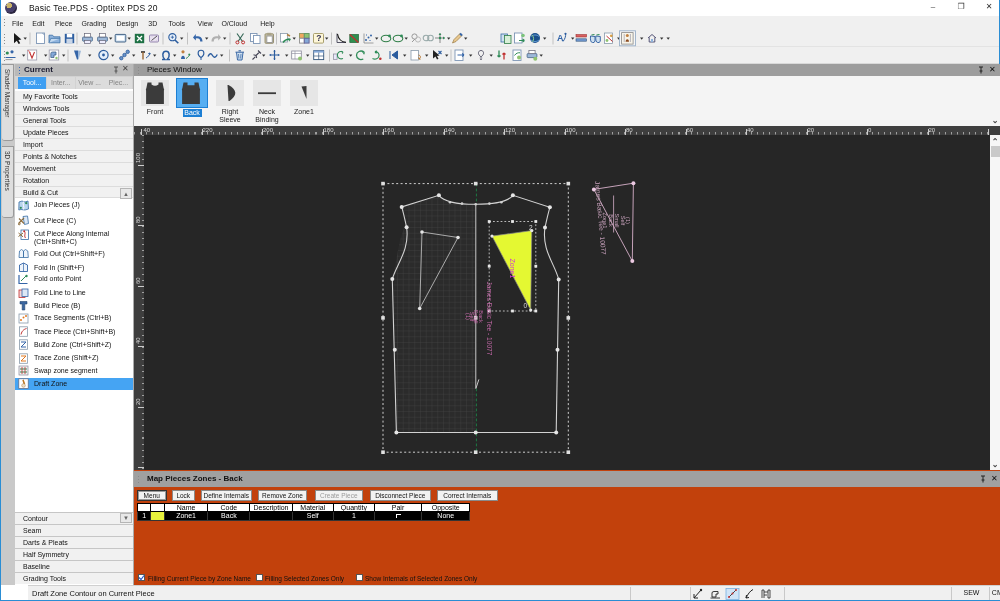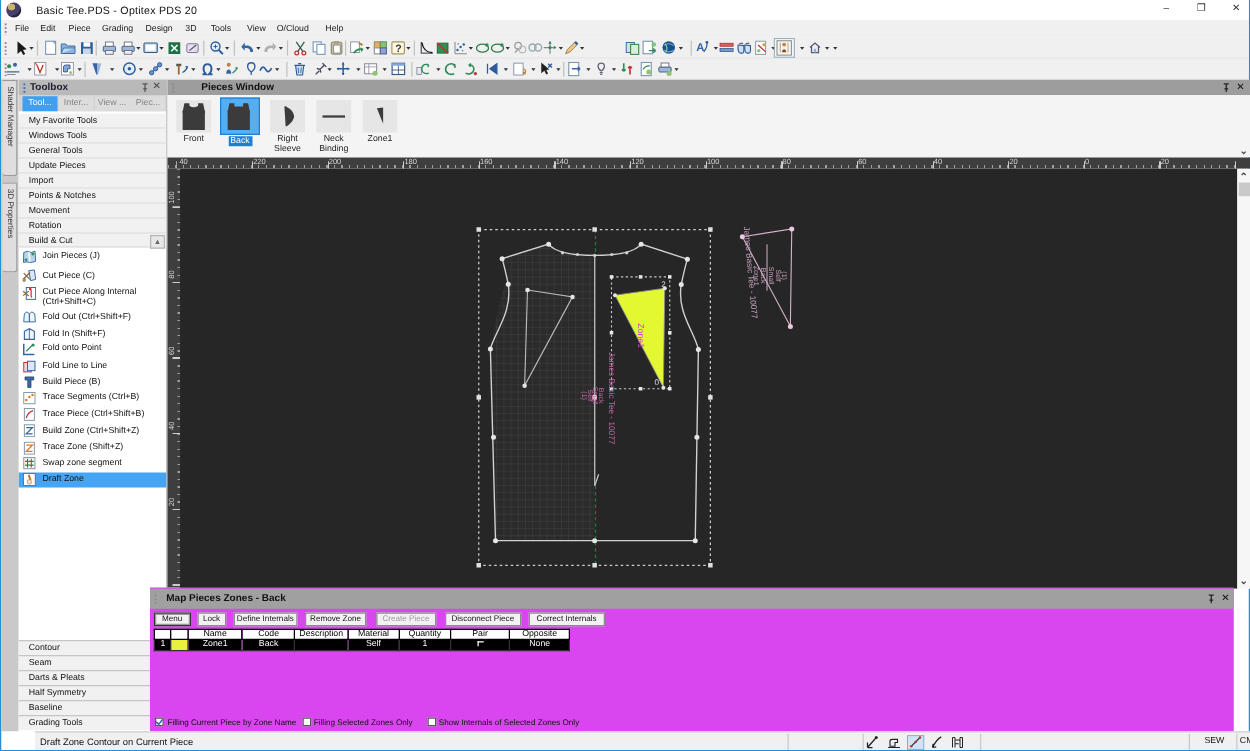--- a/index.html
+++ b/index.html
@@ -24,35 +24,35 @@
 .tabsel{background:#3f9ff2;color:#fff;}
 .cat{position:absolute;left:0;width:118px;height:11.9px;background:#f1f1f1;border-bottom:1px solid #dcdcdc;font-size:7px;color:#111;line-height:11px;padding-left:8px;}
 .cat2{position:absolute;left:0;width:118px;height:12px;background:#f1f1f1;border-top:1px solid #c6c6c6;font-size:7px;color:#111;line-height:12px;padding-left:8px;}
 .tool{position:absolute;left:0;width:118px;font-size:7px;color:#111;height:12.9px;}
 .tool .ic{position:absolute;left:3px;top:0.5px;width:11px;height:11px;}
 .tool .tx{position:absolute;left:19px;top:2px;line-height:8px;}
 #upbtn{position:absolute;left:105px;top:123.5px;width:12px;height:11px;background:#e8e8e8;border:1px solid #b5b5b5;color:#666;font-size:6px;text-align:center;line-height:10px;}
 #ddbtn{position:absolute;left:105px;top:449px;width:12px;height:9.5px;background:#e8e8e8;border:1px solid #b5b5b5;color:#666;font-size:6px;text-align:center;line-height:8px;}
 #pwin{left:133px;top:64px;width:867px;height:62px;background:#f4f4f4;}
 #pwhead{position:absolute;left:0;top:0;width:867px;height:11.5px;background:#9d9d9d;}
-#pwhead .t{position:absolute;left:27px;top:1px;font-size:8px;color:#111;font-weight:bold;}
+#pwhead .t{position:absolute;left:13px;top:1px;font-size:8px;color:#111;font-weight:normal;}
 .thumb{position:absolute;top:16px;width:28px;height:26px;background:#e6e6e6;}
 .tlabel{position:absolute;font-size:7px;color:#222;text-align:center;line-height:8px;}
 #hruler{left:133px;top:126px;width:865.5px;height:8.5px;background:#3e3e3e;
  background-image:repeating-linear-gradient(90deg,#cccccc 0 1px,transparent 1px 60.5px),repeating-linear-gradient(90deg,#9f9f9f 0 1px,transparent 1px 6.05px);
  background-size:854px 6px,854px 2.5px;background-position:6.5px 2.5px,0.45px 6px;background-repeat:no-repeat;}
 #vruler{left:133px;top:134.5px;width:10px;height:335.5px;background:#3e3e3e;
  background-image:repeating-linear-gradient(180deg,#cccccc 0 1px,transparent 1px 60.5px),repeating-linear-gradient(180deg,#9f9f9f 0 1px,transparent 1px 6.05px);
  background-size:6px 335.5px,2.5px 335.5px;background-position:4px 30px,7.5px 0.45px;background-repeat:no-repeat;}
 #canvas{left:143px;top:134.5px;}
 .rlab{position:absolute;font-size:6px;color:#d8d8d8;}
 .rlabv{position:absolute;font-size:6px;color:#d8d8d8;transform:rotate(-90deg);transform-origin:0 0;}
 #vscroll{left:988.5px;top:135px;width:11px;height:336px;background:#f6f6f6;}
 .sarr{position:absolute;left:0;width:11px;height:9px;color:#444;font-size:8px;text-align:center;line-height:9px;font-weight:bold;}
-#mappanel{left:119px;top:470px;width:867px;height:115px;background:#d946ef;}
+#mappanel{left:133px;top:470px;width:867px;height:115px;background:#c2410c;}
 #mphead{position:absolute;left:0;top:1px;width:867px;height:16px;background:#a0a0a0;}
 #mphead .t{position:absolute;left:13px;top:3px;font-size:8px;color:#111;font-weight:bold;}
 .btn{position:absolute;top:19.5px;height:11.5px;background:#f2f2f2;border:1px solid #8a8a8a;font-size:6.5px;color:#111;text-align:center;}
 .btnd{color:#9a9a9a;}
 table#zt{position:absolute;left:3.4px;top:33px;border-collapse:collapse;font-size:7px;table-layout:fixed;}
 #zt th{border:1px solid #000;background:#fff;color:#000;font-weight:normal;height:7.5px;padding:0;font-size:7px;overflow:hidden;}
 #zt td{border:1px solid #333;background:#000;color:#fff;height:8.5px;padding:0;text-align:center;font-size:7px;overflow:hidden;}
 .cb{position:absolute;top:104px;width:7px;height:7px;background:#fff;border:1px solid #555;}
 .cb svg{position:absolute;left:-1px;top:-1px;}
 .cblab{position:absolute;top:104.5px;font-size:6.5px;color:#111;}
@@ -489,21 +489,21 @@
   <div class="vtab" style="top:0px;height:77px;">
         <span>Shader Manager</span>
       </div>
   <div class="vtab" style="top:82px;height:72px;">
         <span>3D Properties</span>
       </div>
  </div>
  <div id="toolbox" class="abs">
       <div id="tbxhead">
         <div class="grip" style="left:3px;top:1.5px;height:9px;background-image:radial-gradient(circle,#3a6ab8 0.8px,transparent 1px);"></div>
-        <div class="t">Toolbox</div>
+        <div class="t">Current</div>
         <svg style="position:absolute;left:97px;top:1.5px" width="8" height="8">
           <path d="M4,1 V5 M2,1 H6 M2.5,5 H5.5 M4,5 V7.5" stroke="#555" stroke-width="1" fill="none"></path>
         </svg>
         <div style="position:absolute;left:107px;top:0px;font-size:8px;color:#444;">✕</div>
       </div>
       <div style="position:absolute;left:0;top:11.5px;width:118px;height:13.5px;background:#d2d2d2;"></div>
       <div class="tab tabsel" style="left:3.0px;width:28px;">Tool...</div>
       <div class="tab" style="left:31.8px;width:28px;">Inter...</div>
       <div class="tab" style="left:60.6px;width:28px;">View ...</div>
       <div class="tab" style="left:89.4px;width:28px;">Piec...</div>

